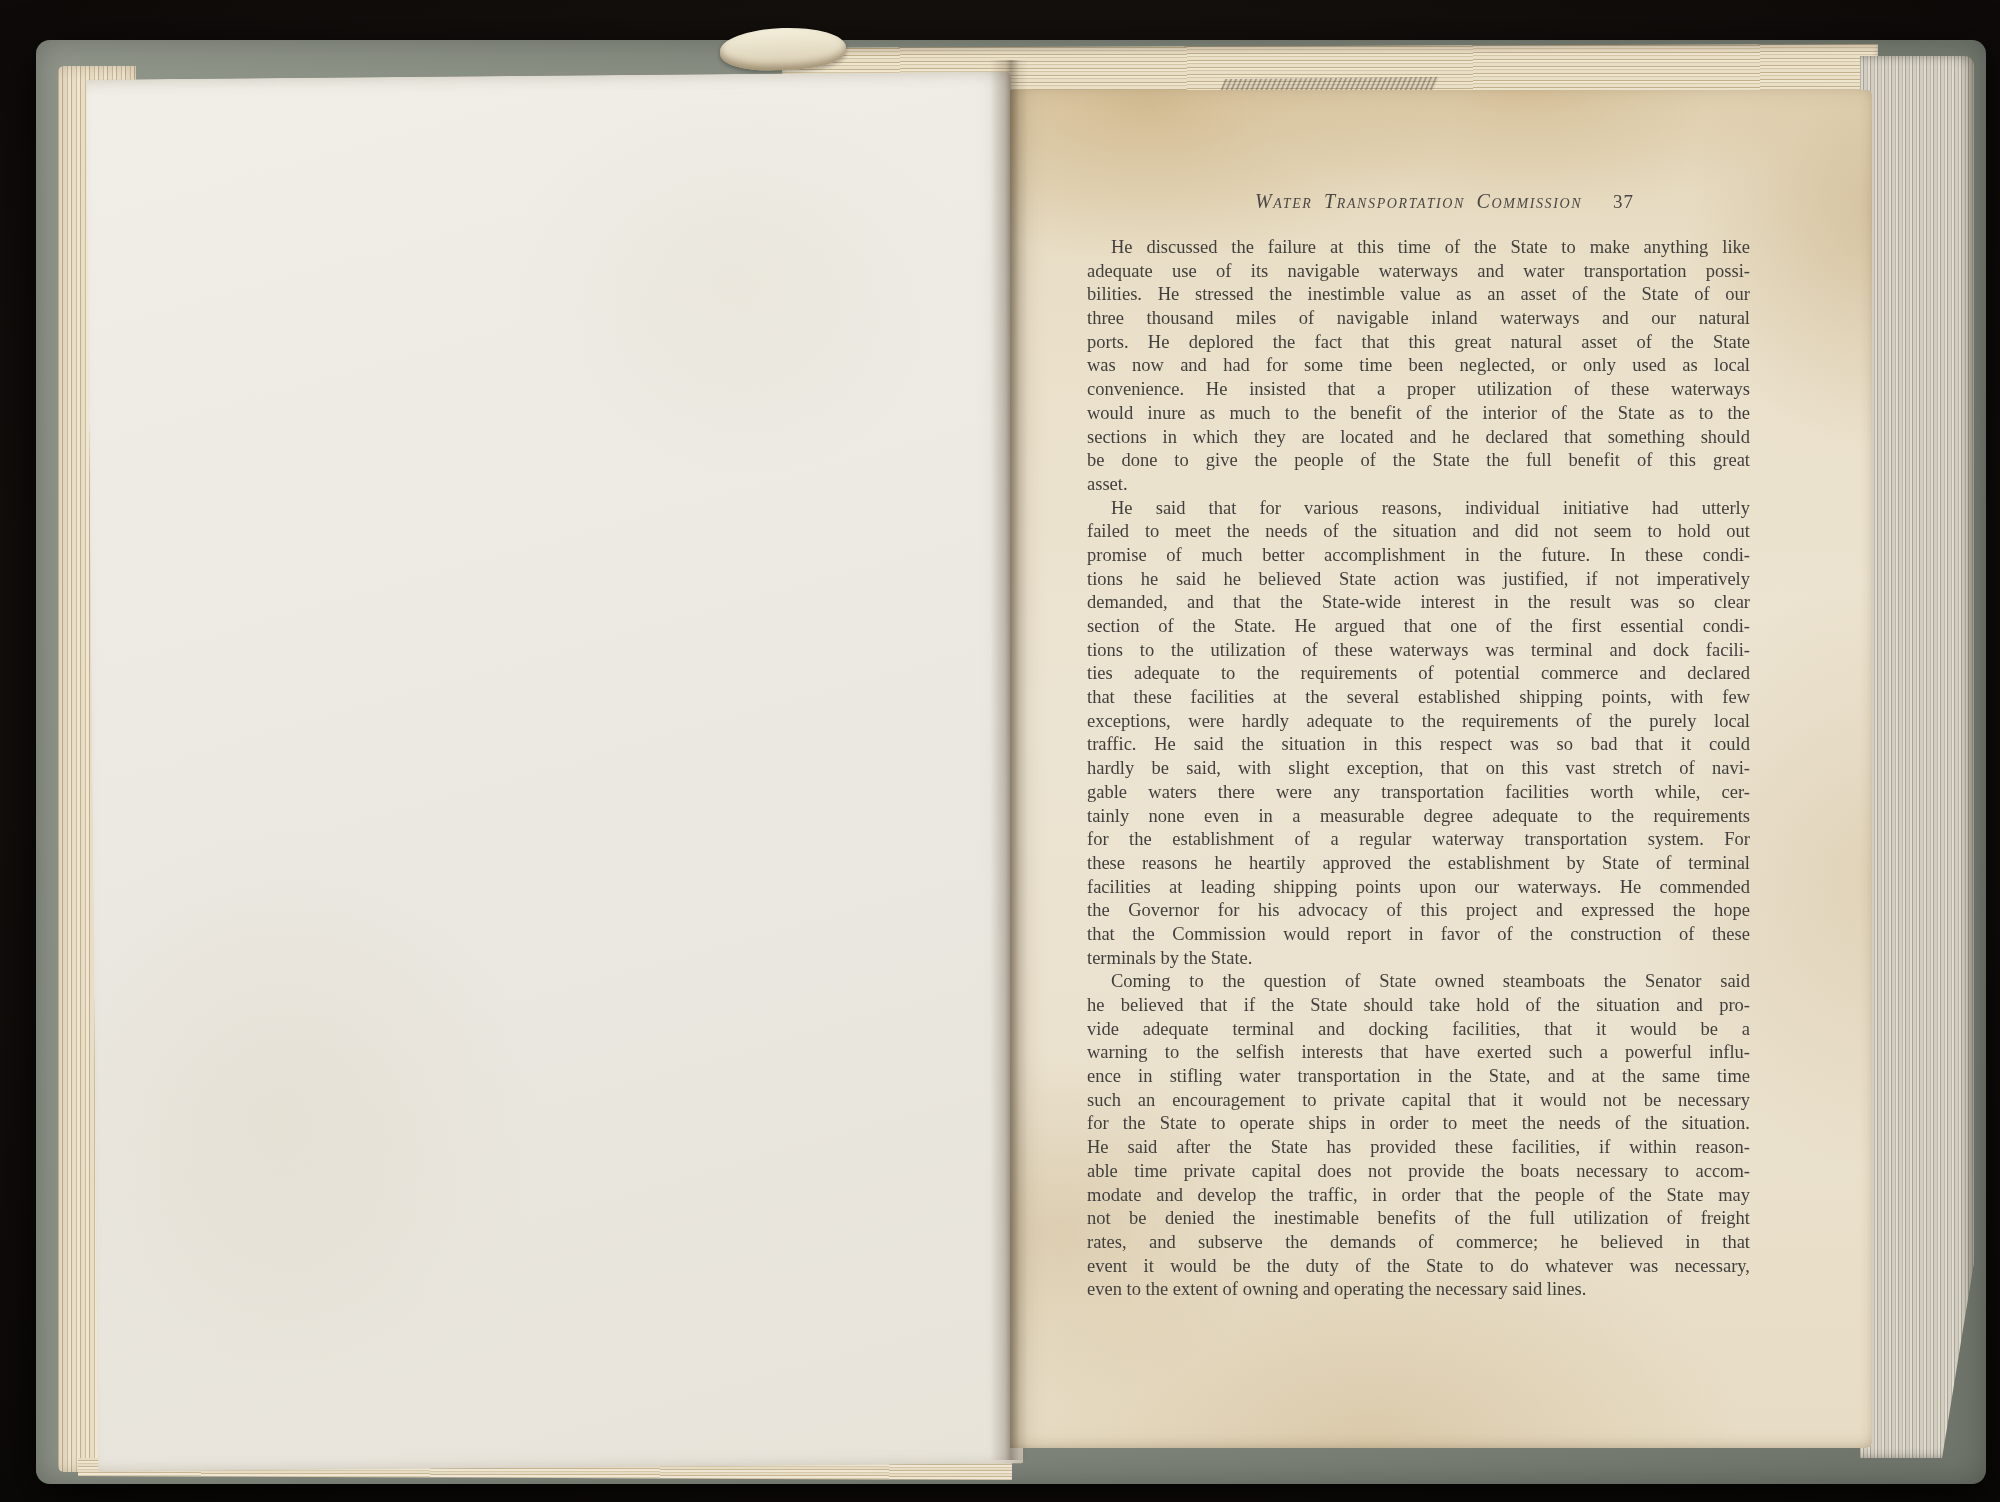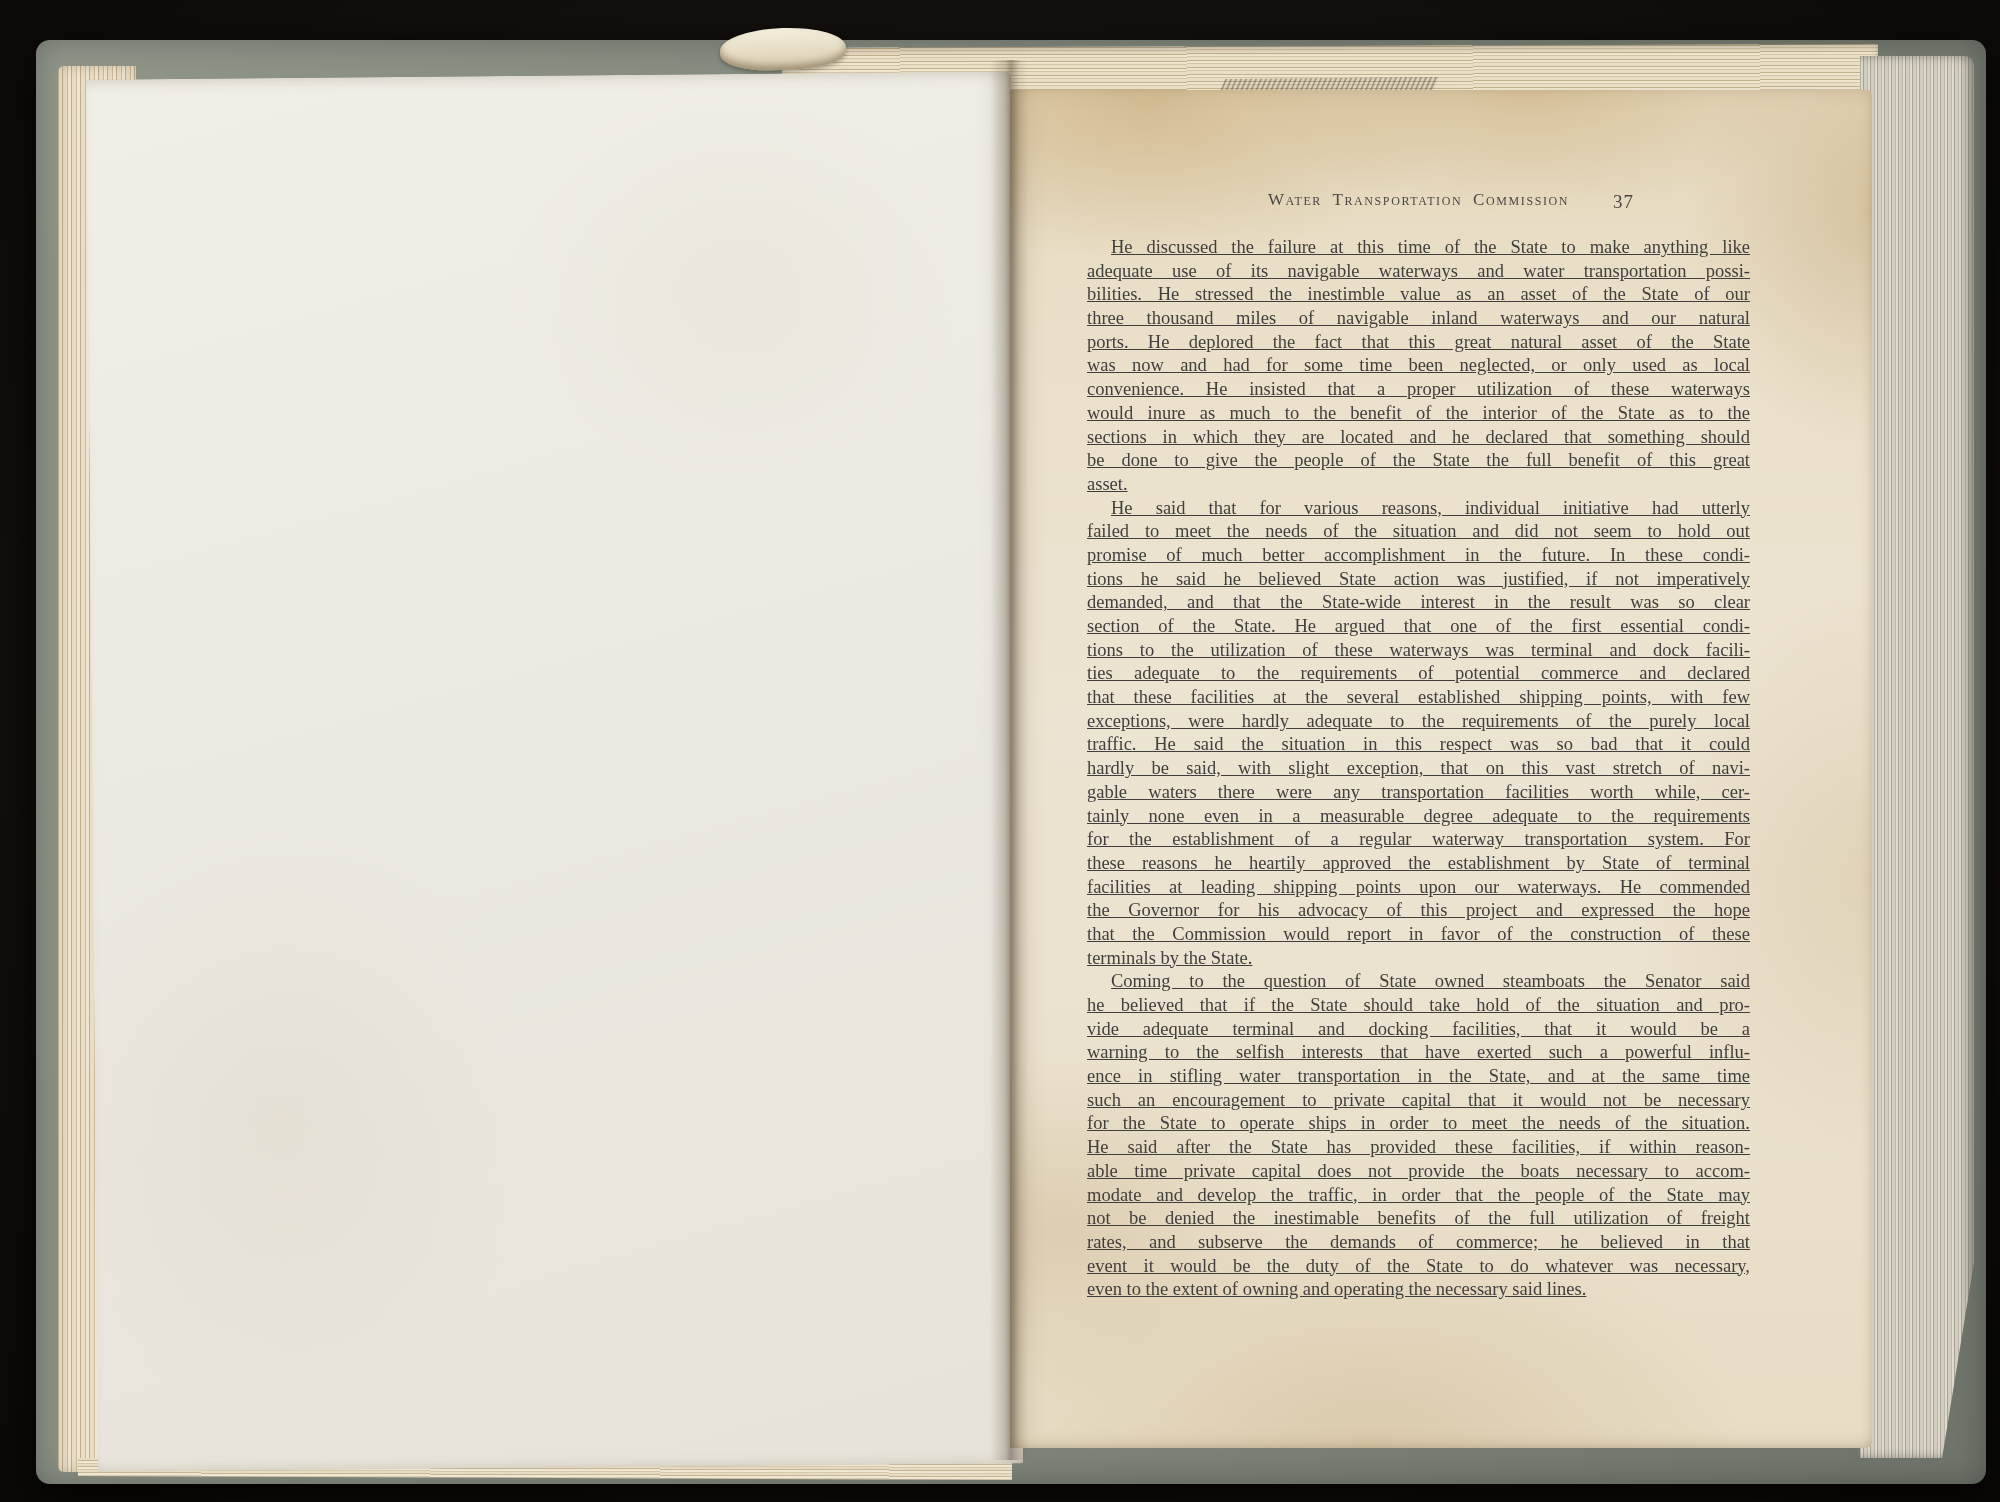--- a/index.html
+++ b/index.html
@@ -97,33 +97,32 @@
     pointer-events:none;
   }
   
   .running-head {
     position:absolute; left:77px; top:100px; width:663px; height:28px;
     color:#4b4744; text-align:center;
   }
   .head-title {
     display:inline-block;
     font-variant: small-caps;
-    font-size:17px; letter-spacing:1.6px; word-spacing:5px;
+    font-size:20px; letter-spacing:1.6px; word-spacing:5px;font-style:italic;
   }
   .head-pagenum {
     position:absolute; right:116px; top:1px; font-size:19px; letter-spacing:1px;
   }
   .page-body {
     position:absolute; left:77px; top:146px; width:663px;
     font-size:18.5px; color:#413f3d;
   }
   .tline {
     height:23.7px; line-height:23.7px; overflow:hidden;
     text-align:justify;
-    text-decoration:underline;
   }
   .tline:not(.last)::after { content:""; display:inline-block; width:100%; height:0; }
   .tline.first { text-indent:24px; }
 </style>
 </head>
 <body>
 
 <div class="scene">
   <div class="book-cover"></div>
 

